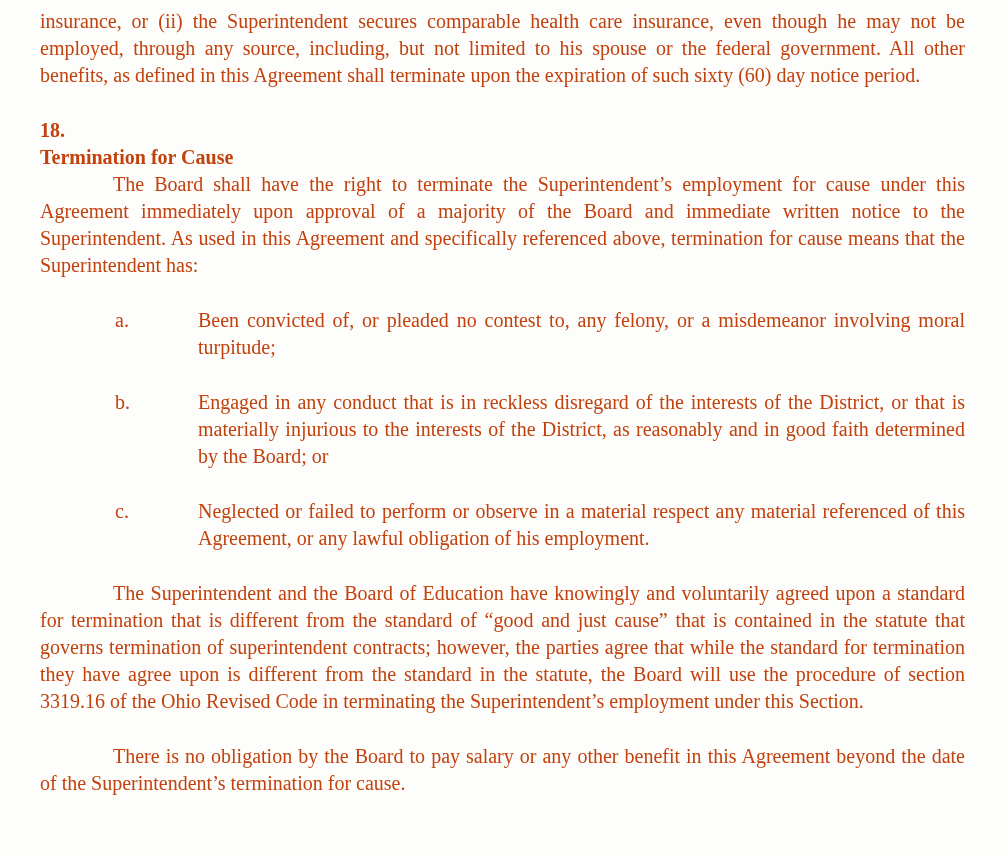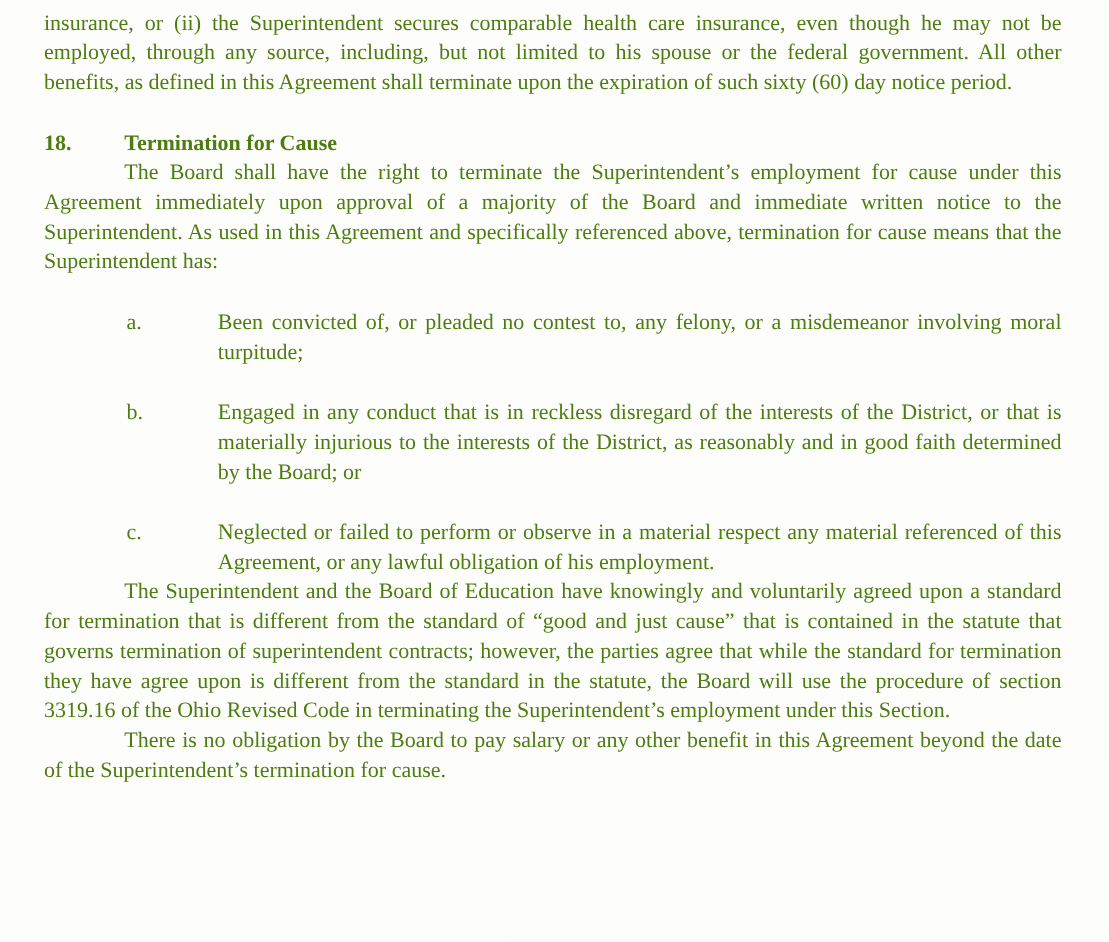--- a/index.html
+++ b/index.html
@@ -5,42 +5,44 @@
   html, body {
     margin: 0;
     padding: 0;
     background: #ffffff;
   }
   .page {
     position: relative;
     width: 1008px;
     height: 856px;
     background: #fdfdfc;
-    color: #4d7c0f;
+    color: #c2410c;
     font-family: "Liberation Serif", "DejaVu Serif", serif;
     font-size: 20px;
     line-height: 27px;
     box-sizing: border-box;
     padding: 8px 43px 0 40px;
     overflow: hidden;
     -webkit-font-smoothing: antialiased;
   }
   .para {
     text-align: justify;
     margin: 0;
   }
   .para.indented {
     text-indent: 73px;
   }
   .block-gap {
+    margin-top: 28px;
   }
   .section-heading {
     display: flex;
     font-weight: bold;
     margin: 28px 0 0 0;
+    flex-direction: column;
   }
   .section-number {
     width: 73px;
     flex-shrink: 0;
   }
   .clause {
     display: flex;
     margin-left: 75px;
     margin-top: 28px;
   }

